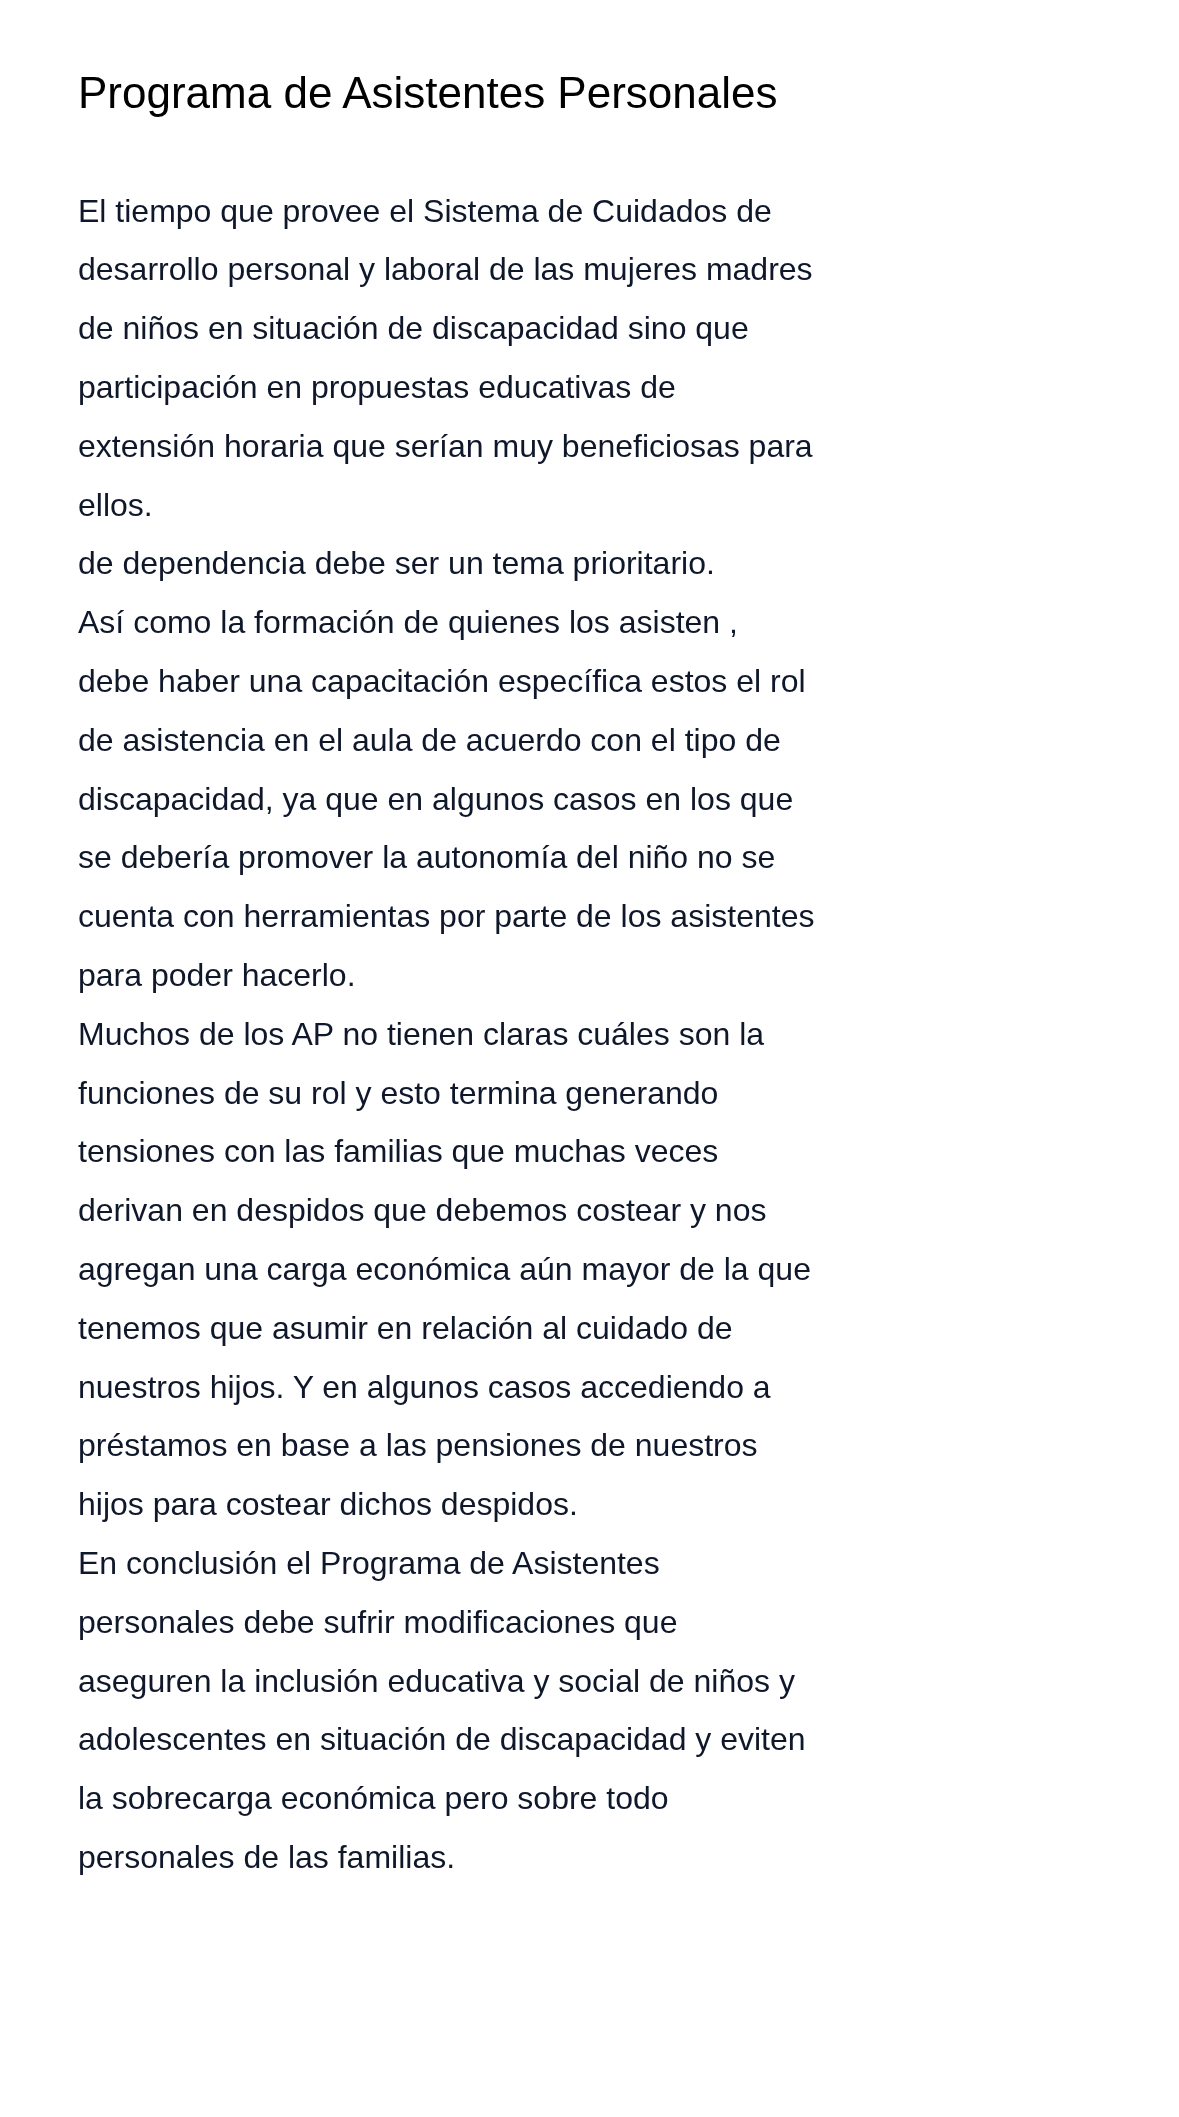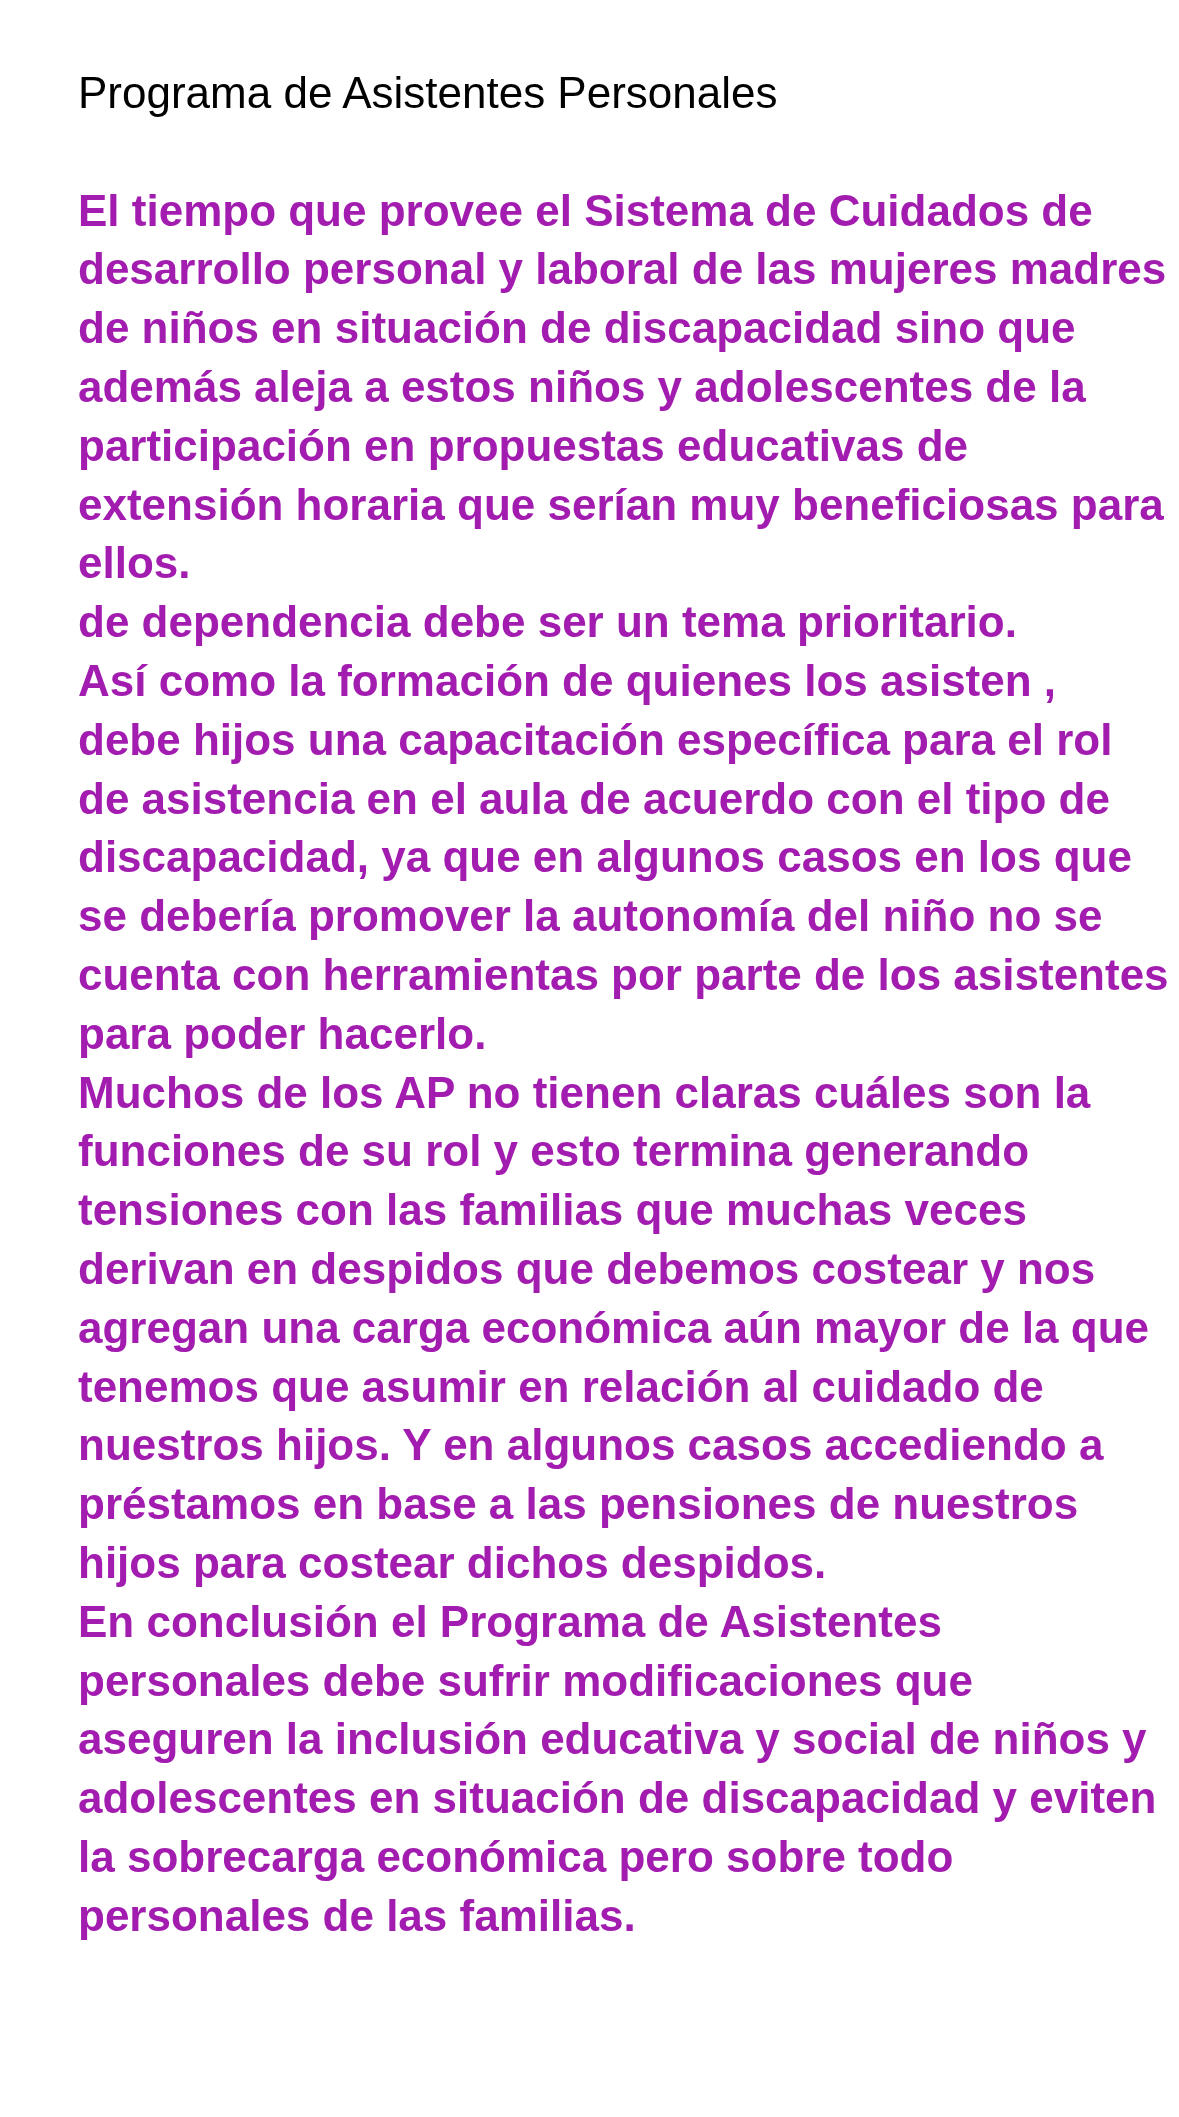--- a/index.html
+++ b/index.html
@@ -24,44 +24,42 @@
   .doc-title {
     font-size: 44px;
     line-height: 58.8px;
     white-space: pre;
     color: #000000;
   }
   .blank-line {
     height: 58.8px;
   }
   .line {
-    font-size: 44px;
+    font-size: 32px;
     line-height: 58.8px;
     white-space: pre;
-    color: #a21caf;
-    font-weight: bold;
+    color: #0f172a;
   }
 </style>
 </head>
 <body style="background: rgb(255, 255, 255);">
 
 <div class="page" style="color: rgb(0, 0, 0);">
   <div class="doc-title">Programa de Asistentes Personales</div>
   <div class="blank-line"></div>
   <div class="doc-body">
       <div class="line">El tiempo que provee el Sistema de Cuidados de</div>
       <div class="line">desarrollo personal y laboral de las mujeres madres</div>
       <div class="line">de niños en situación de discapacidad sino que</div>
-      <div class="line">además aleja a estos niños y adolescentes de la</div>
       <div class="line">participación en propuestas educativas de</div>
       <div class="line">extensión horaria que serían muy beneficiosas para</div>
       <div class="line">ellos.</div>
       <div class="line">de dependencia debe ser un tema prioritario.</div>
       <div class="line">Así como la formación de quienes los asisten ,</div>
-      <div class="line">debe hijos una capacitación específica para el rol</div>
+      <div class="line">debe haber una capacitación específica estos el rol</div>
       <div class="line">de asistencia en el aula de acuerdo con el tipo de</div>
       <div class="line">discapacidad, ya que en algunos casos en los que</div>
       <div class="line">se debería promover la autonomía del niño no se</div>
       <div class="line">cuenta con herramientas por parte de los asistentes</div>
       <div class="line">para poder hacerlo.</div>
       <div class="line">Muchos de los AP no tienen claras cuáles son la</div>
       <div class="line">funciones de su rol y esto termina generando</div>
       <div class="line">tensiones con las familias que muchas veces</div>
       <div class="line">derivan en despidos que debemos costear y nos</div>
       <div class="line">agregan una carga económica aún mayor de la que</div>

